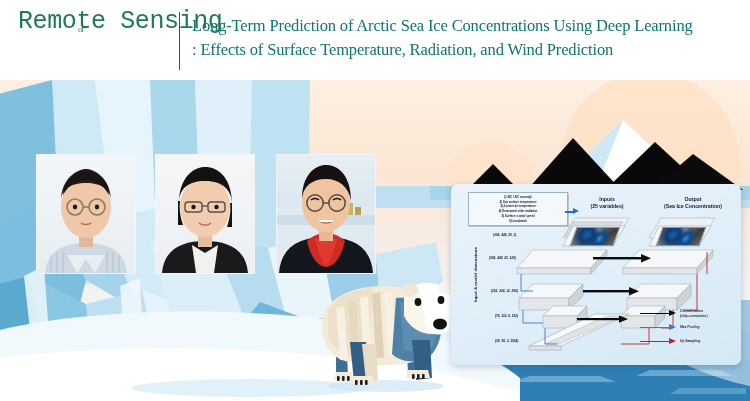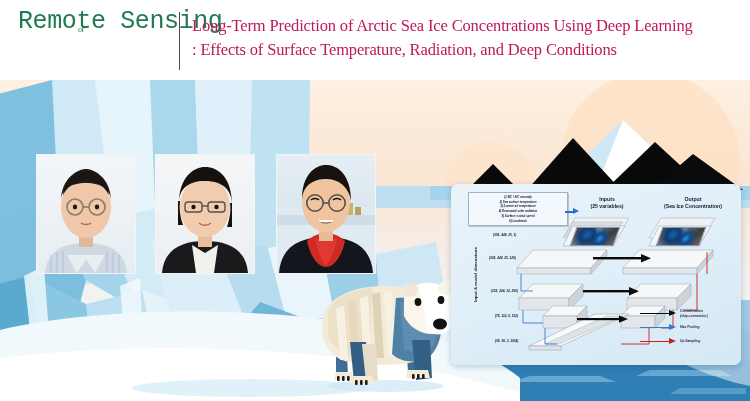--- a/index.html
+++ b/index.html
@@ -79,21 +79,21 @@
     position: absolute;
     left: 179px; top: 12px;
     width: 1px; height: 58px;
     background: #4a4a4a;
     z-index: 60;
   }
   .title {
     position: absolute;
     left: 192px; top: 14px;
     width: 552px;
-    color: #be185d;
+    color: #0f766e;
     z-index: 60;
     font-family: "Liberation Serif", serif;
     font-size: 16.5px;
     line-height: 1.47;
     letter-spacing: -0.15px;
   }
   .title .ln { display: block; white-space: nowrap; }
 
   
   .photo {
@@ -569,16 +569,16 @@
     <div class="l1">Remote Sensing</div>
     <div class="l2">
       <span class="of">of</span>
     </div>
   </div>
 
   <div class="divider"></div>
 
   <div class="title">
     <span class="ln">Long-Term Prediction of Arctic Sea Ice Concentrations Using Deep Learning</span>
-    <span class="ln">: Effects of Surface Temperature, Radiation, and Deep Conditions</span>
+    <span class="ln">: Effects of Surface Temperature, Radiation, and Wind Prediction</span>
   </div>
 
 </div>
 
 </body></html>

